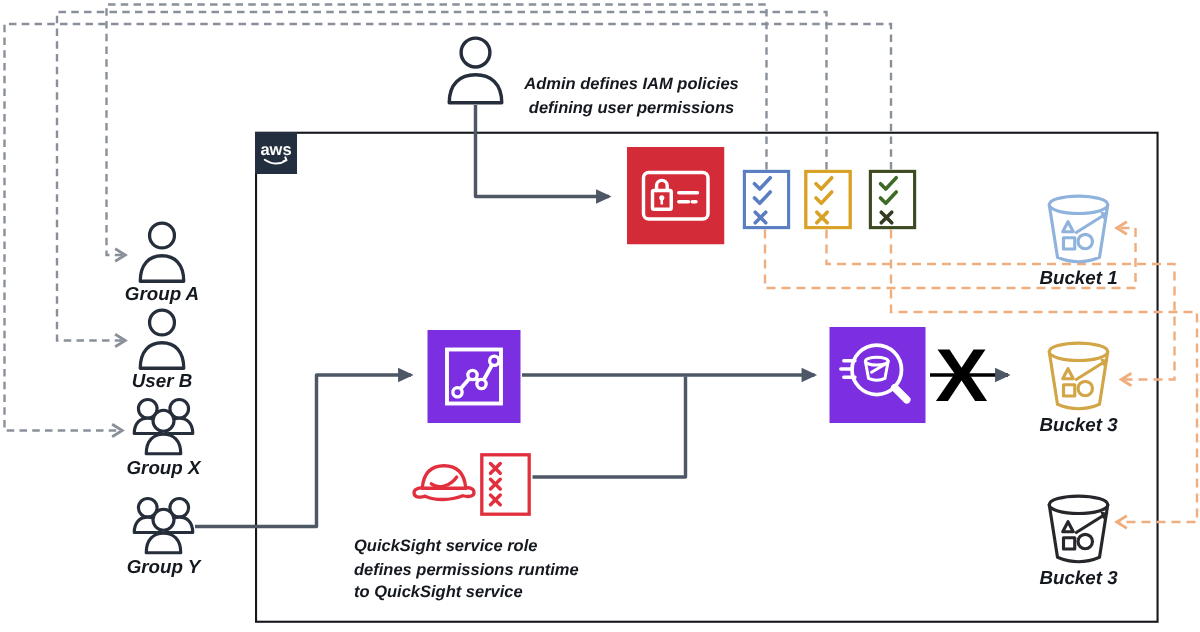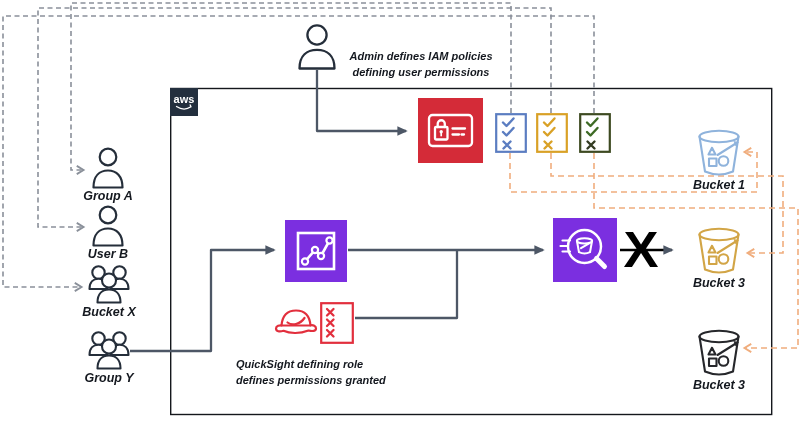--- a/index.html
+++ b/index.html
@@ -98,21 +98,21 @@
         <g fill="#fff" stroke="#252e3a" stroke-width="2.1" stroke-linejoin="round">
       <circle cx="11.5" cy="8.5" r="6.2"></circle>
           <path d="M2.5 25 C2.5 18 6.5 14.8 11.5 14.8 C16.5 14.8 20.5 18 20.5 25 Z"></path>
       <circle cx="32.5" cy="8.5" r="6.2"></circle>
           <path d="M23.5 25 C23.5 18 27.5 14.8 32.5 14.8 C37.5 14.8 41.5 18 41.5 25 Z"></path>
       <circle cx="22" cy="16.5" r="7"></circle>
           <path d="M10.5 38.5 C10.5 29.5 15.5 25.5 22 25.5 C28.5 25.5 33.5 29.5 33.5 38.5 Z"></path>
         </g>
       </svg>
   </div>
-  <div class="abs icon-label" style="left:69px;top:305px;width:80px;">Bucket X</div>
+  <div class="abs icon-label" style="left:69px;top:305px;width:80px;">Group X</div>
 
   <div class="abs" style="left:87px;top:330px;width:44px;height:40px;">
     <svg width="44" height="40" viewBox="0 0 44 40">
         <g fill="#fff" stroke="#252e3a" stroke-width="2.1" stroke-linejoin="round">
       <circle cx="11.5" cy="8.5" r="6.2"></circle>
           <path d="M2.5 25 C2.5 18 6.5 14.8 11.5 14.8 C16.5 14.8 20.5 18 20.5 25 Z"></path>
       <circle cx="32.5" cy="8.5" r="6.2"></circle>
           <path d="M23.5 25 C23.5 18 27.5 14.8 32.5 14.8 C37.5 14.8 41.5 18 41.5 25 Z"></path>
       <circle cx="22" cy="16.5" r="7"></circle>
           <path d="M10.5 38.5 C10.5 29.5 15.5 25.5 22 25.5 C28.5 25.5 33.5 29.5 33.5 38.5 Z"></path>
@@ -192,22 +192,23 @@
     <svg width="34" height="42" viewBox="0 0 34 42">
       <rect x="1.2" y="1.2" width="31.6" height="39.6" fill="#fff" stroke="#e22f3d" stroke-width="2.2"></rect>
       <g stroke="#e22f3d" stroke-width="2.3" stroke-linecap="round">
         <path d="M7 7 L13.5 13.5 M13.5 7 L7 13.5"></path>
         <path d="M7 17.5 L13.5 24 M13.5 17.5 L7 24"></path>
         <path d="M7 28 L13.5 34.5 M13.5 28 L7 34.5"></path>
       </g>
     </svg>
   </div>
   <div class="abs note" style="left:236px;top:357px;width:180px;">
-    <span>QuickSight defining role</span><br>
-    <span>defines permissions granted</span><br>
+    <span>QuickSight service role</span><br>
+    <span>defines permissions runtime</span><br>
+    <span>to QuickSight service</span>
   </div>
 
   <div class="abs" style="left:553px;top:218px;width:64px;height:64px;background:#7b2fe0;">
     <svg width="64" height="64" viewBox="0 0 64 64">
       <g fill="none" stroke="#fff" stroke-linecap="round">
         <circle cx="31.5" cy="28.5" r="16.5" stroke-width="2.5"></circle>
         <path d="M43.5 40.5 L51.5 48.5" stroke-width="5"></path>
         <ellipse cx="31.5" cy="22.8" rx="7.6" ry="2.6" stroke-width="2"></ellipse>
         <path d="M23.9 22.8 L26 34.2 Q31.5 36.8 37 34.2 L39.1 22.8" stroke-width="2"></path>
         <path d="M28 30.2 L36.5 25.2" stroke-width="2"></path>

